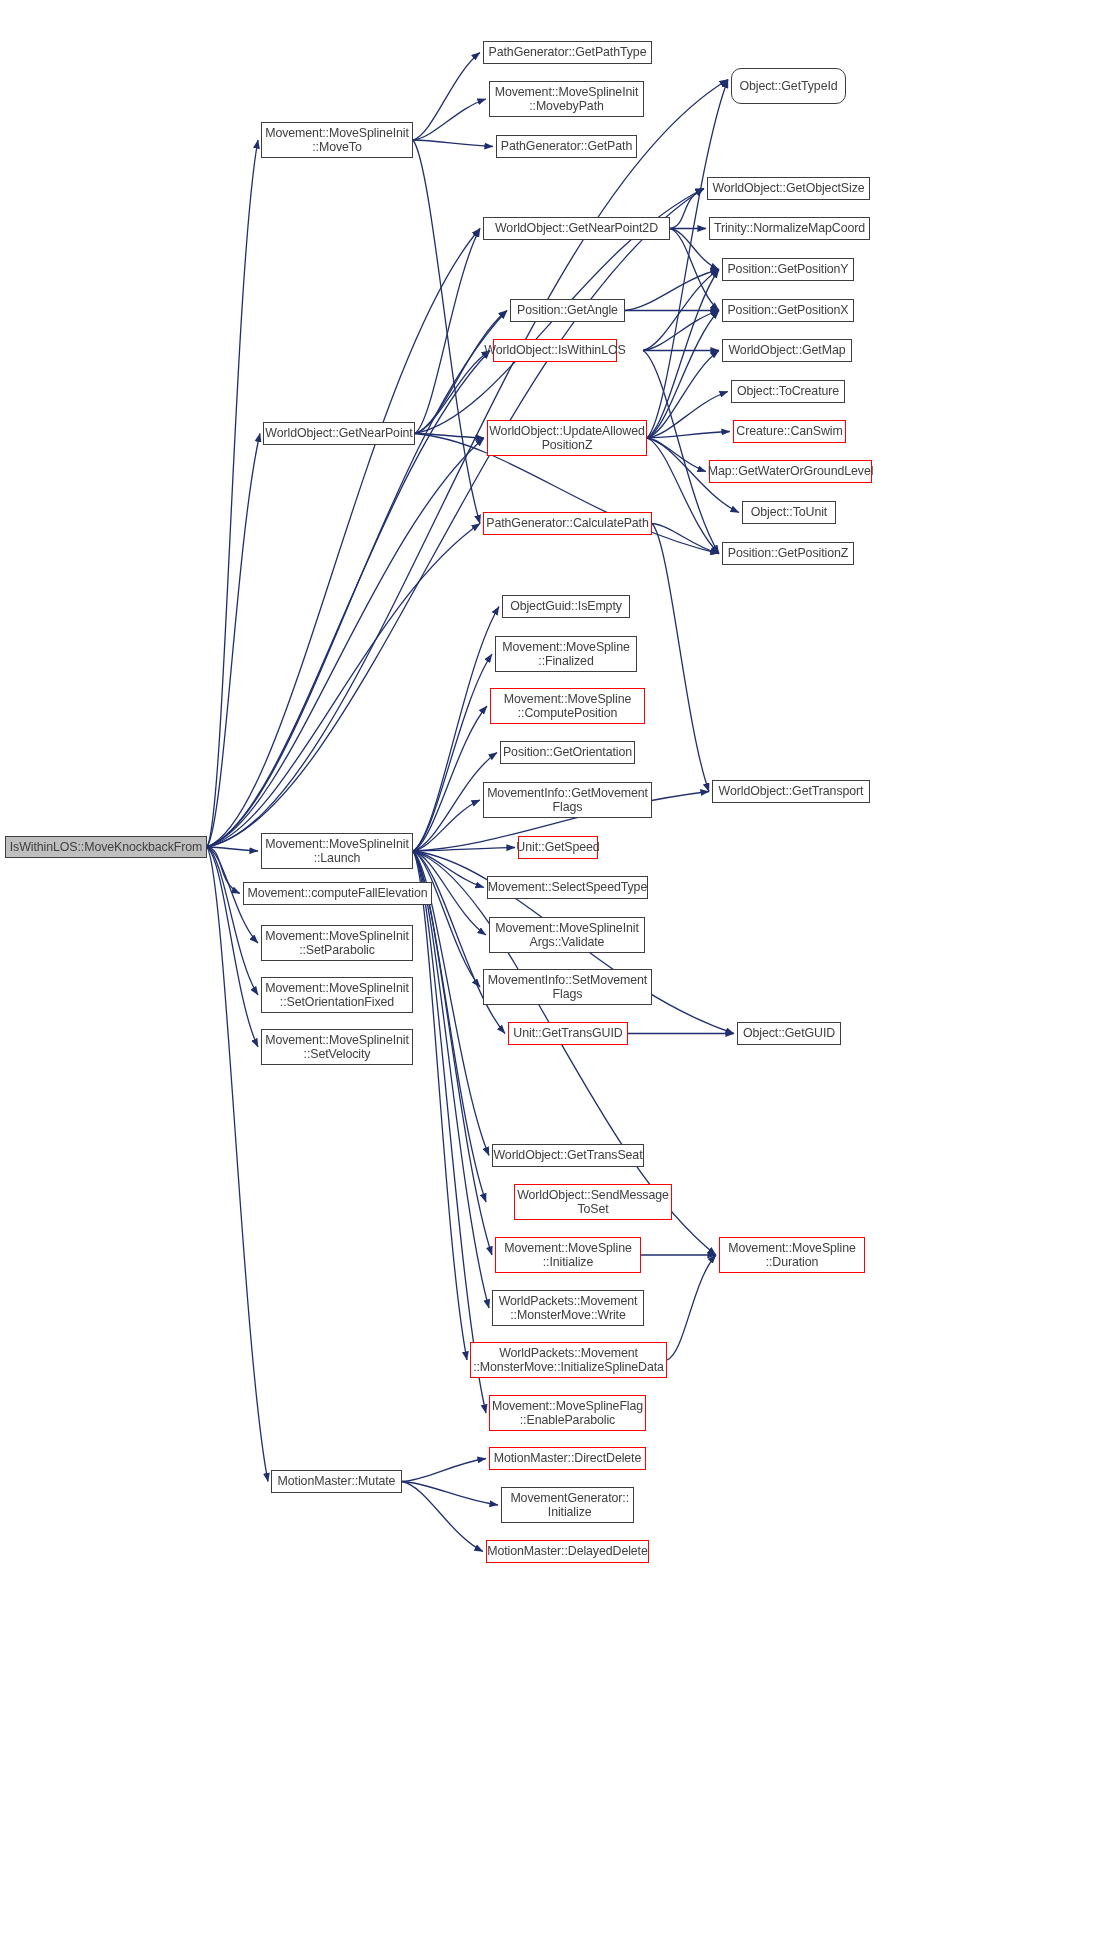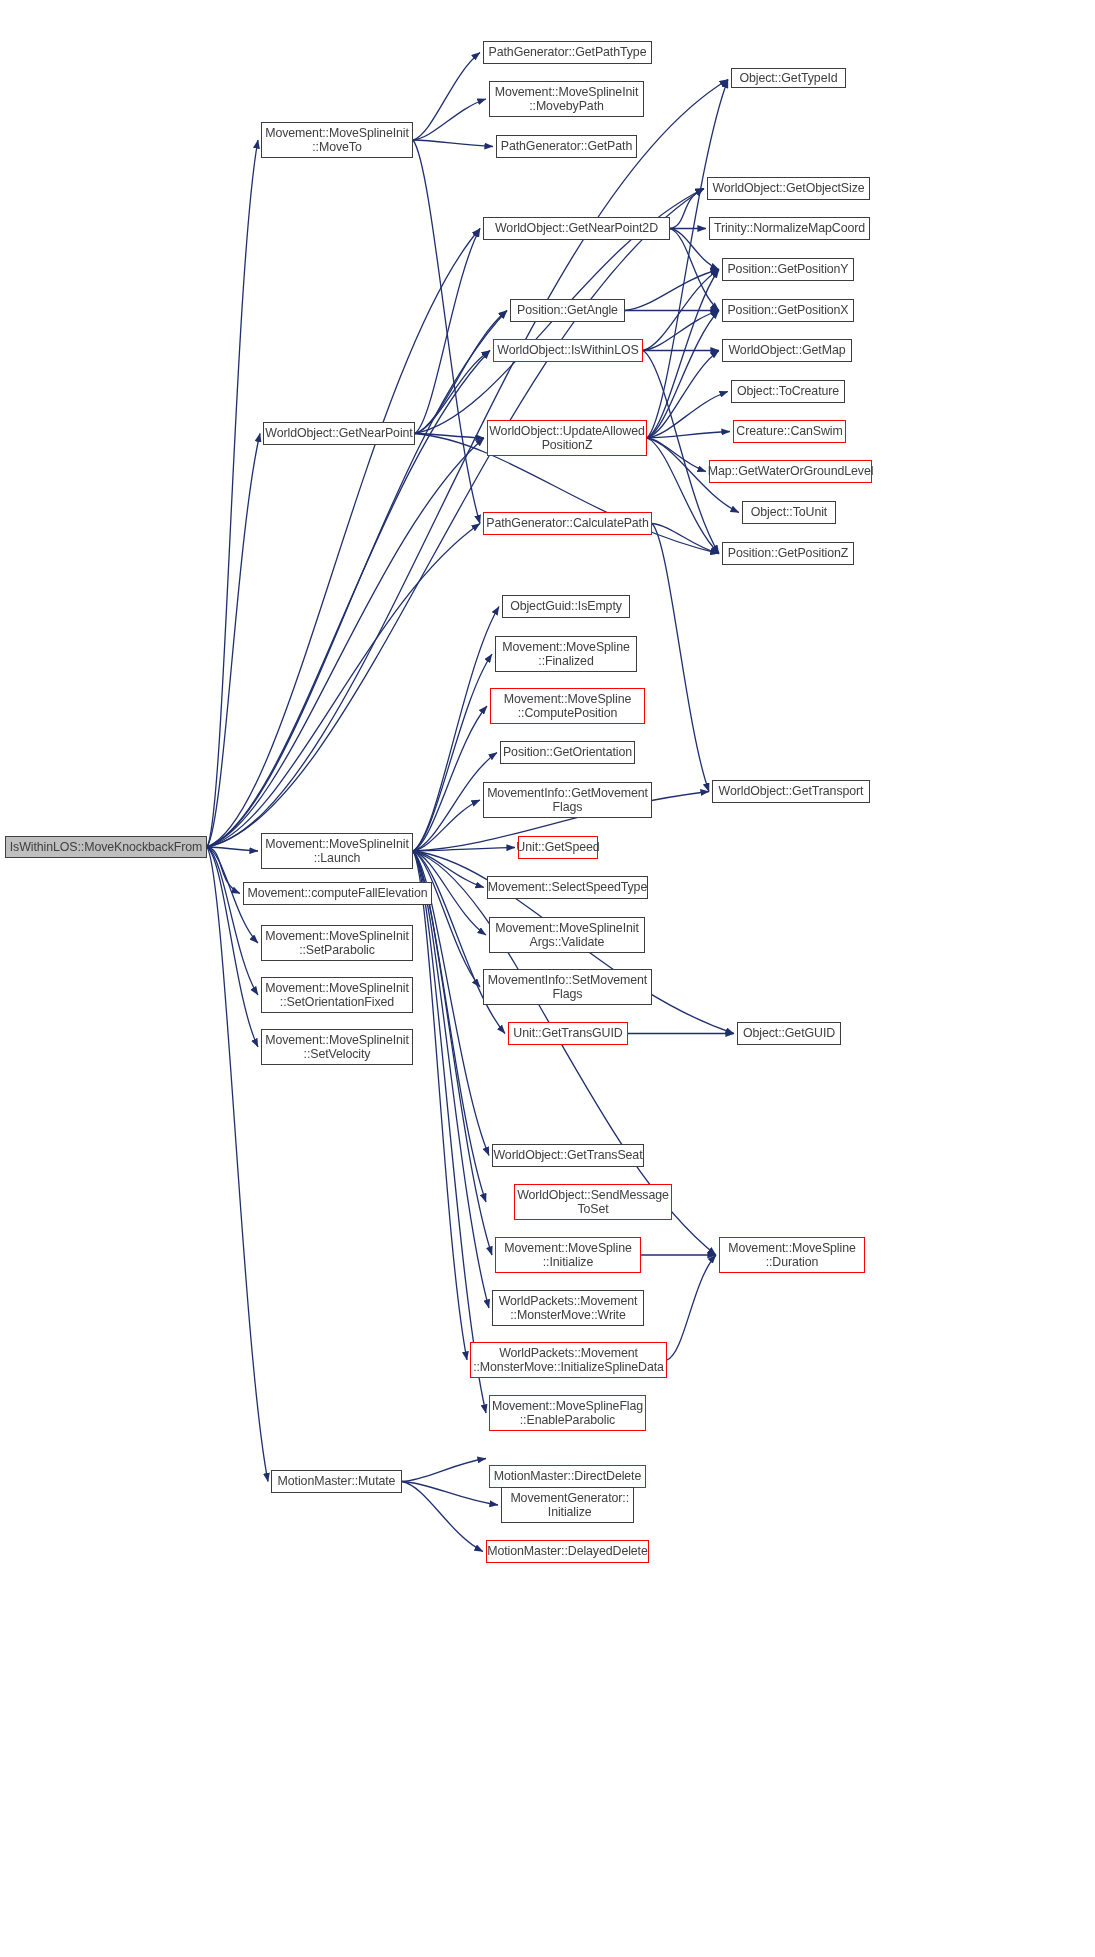--- a/index.html
+++ b/index.html
@@ -133,28 +133,28 @@
       </g>
   </svg>
   <div id="nodes">
       <div class="node root" style="left: 5px; top: 836px; width: 202px; height: 22px;"><span>IsWithinLOS::MoveKnockbackFrom</span></div>
       <div class="node" style="left: 261px; top: 122px; width: 152px; height: 36px;"><span>Movement::MoveSplineInit
 ::MoveTo</span></div>
       <div class="node" style="left: 483px; top: 41px; width: 169px; height: 23px;"><span>PathGenerator::GetPathType</span></div>
       <div class="node" style="left: 489px; top: 81px; width: 155px; height: 36px;"><span>Movement::MoveSplineInit
 ::MovebyPath</span></div>
       <div class="node" style="left: 496px; top: 135px; width: 141px; height: 23px;"><span>PathGenerator::GetPath</span></div>
-      <div class="node" style="left: 731px; top: 68px; width: 115px; height: 20px;"><span>Object::GetTypeId</span></div>
+      <div class="node" style="left: 731px; top: 68px; width: 115px; height: 36px; border-radius: 10px;"><span>Object::GetTypeId</span></div>
       <div class="node" style="left: 707px; top: 177px; width: 163px; height: 23px;"><span>WorldObject::GetObjectSize</span></div>
       <div class="node" style="left: 483px; top: 217px; width: 187px; height: 23px;"><span>WorldObject::GetNearPoint2D</span></div>
       <div class="node" style="left: 709px; top: 217px; width: 161px; height: 23px;"><span>Trinity::NormalizeMapCoord</span></div>
       <div class="node" style="left: 722px; top: 258px; width: 132px; height: 23px;"><span>Position::GetPositionY</span></div>
       <div class="node" style="left: 510px; top: 299px; width: 115px; height: 23px;"><span>Position::GetAngle</span></div>
       <div class="node" style="left: 722px; top: 299px; width: 132px; height: 23px;"><span>Position::GetPositionX</span></div>
-      <div class="node red" style="left: 493px; top: 339px; width: 150px; height: 23px;"><span>WorldObject::IsWithinLOS</span></div>
+      <div class="node red" style="left: 493px; top: 339px; width: 124px; height: 23px;"><span>WorldObject::IsWithinLOS</span></div>
       <div class="node" style="left: 722px; top: 339px; width: 130px; height: 23px;"><span>WorldObject::GetMap</span></div>
       <div class="node" style="left: 731px; top: 380px; width: 114px; height: 23px;"><span>Object::ToCreature</span></div>
       <div class="node" style="left: 263px; top: 422px; width: 152px; height: 23px;"><span>WorldObject::GetNearPoint</span></div>
       <div class="node red" style="left: 487px; top: 420px; width: 160px; height: 36px;"><span>WorldObject::UpdateAllowed
 PositionZ</span></div>
       <div class="node red" style="left: 733px; top: 420px; width: 113px; height: 23px;"><span>Creature::CanSwim</span></div>
       <div class="node red" style="left: 709px; top: 460px; width: 163px; height: 23px;"><span>Map::GetWaterOrGroundLevel</span></div>
       <div class="node" style="left: 742px; top: 501px; width: 94px; height: 23px;"><span>Object::ToUnit</span></div>
       <div class="node red" style="left: 483px; top: 512px; width: 169px; height: 23px;"><span>PathGenerator::CalculatePath</span></div>
       <div class="node" style="left: 722px; top: 542px; width: 132px; height: 23px;"><span>Position::GetPositionZ</span></div>
@@ -191,18 +191,18 @@
 ::Initialize</span></div>
       <div class="node red" style="left: 719px; top: 1237px; width: 146px; height: 36px;"><span>Movement::MoveSpline
 ::Duration</span></div>
       <div class="node" style="left: 492px; top: 1290px; width: 152px; height: 36px;"><span>WorldPackets::Movement
 ::MonsterMove::Write</span></div>
       <div class="node red" style="left: 470px; top: 1342px; width: 197px; height: 36px;"><span>WorldPackets::Movement
 ::MonsterMove::InitializeSplineData</span></div>
       <div class="node red" style="left: 489px; top: 1395px; width: 157px; height: 36px;"><span>Movement::MoveSplineFlag
 ::EnableParabolic</span></div>
       <div class="node" style="left: 271px; top: 1470px; width: 131px; height: 23px;"><span>MotionMaster::Mutate</span></div>
-      <div class="node red" style="left: 489px; top: 1447px; width: 157px; height: 23px; margin-top: 18px;"><span>MotionMaster::DirectDelete</span></div>
+      <div class="node red" style="left: 489px; top: 1447px; width: 157px; height: 23px;"><span>MotionMaster::DirectDelete</span></div>
       <div class="node" style="left: 501px; top: 1487px; width: 133px; height: 36px; justify-content: flex-end;"><span>MovementGenerator::
 Initialize</span></div>
       <div class="node red" style="left: 486px; top: 1540px; width: 163px; height: 23px;"><span>MotionMaster::DelayedDelete</span></div>
     </div>
 </div>
 
 </body></html>

